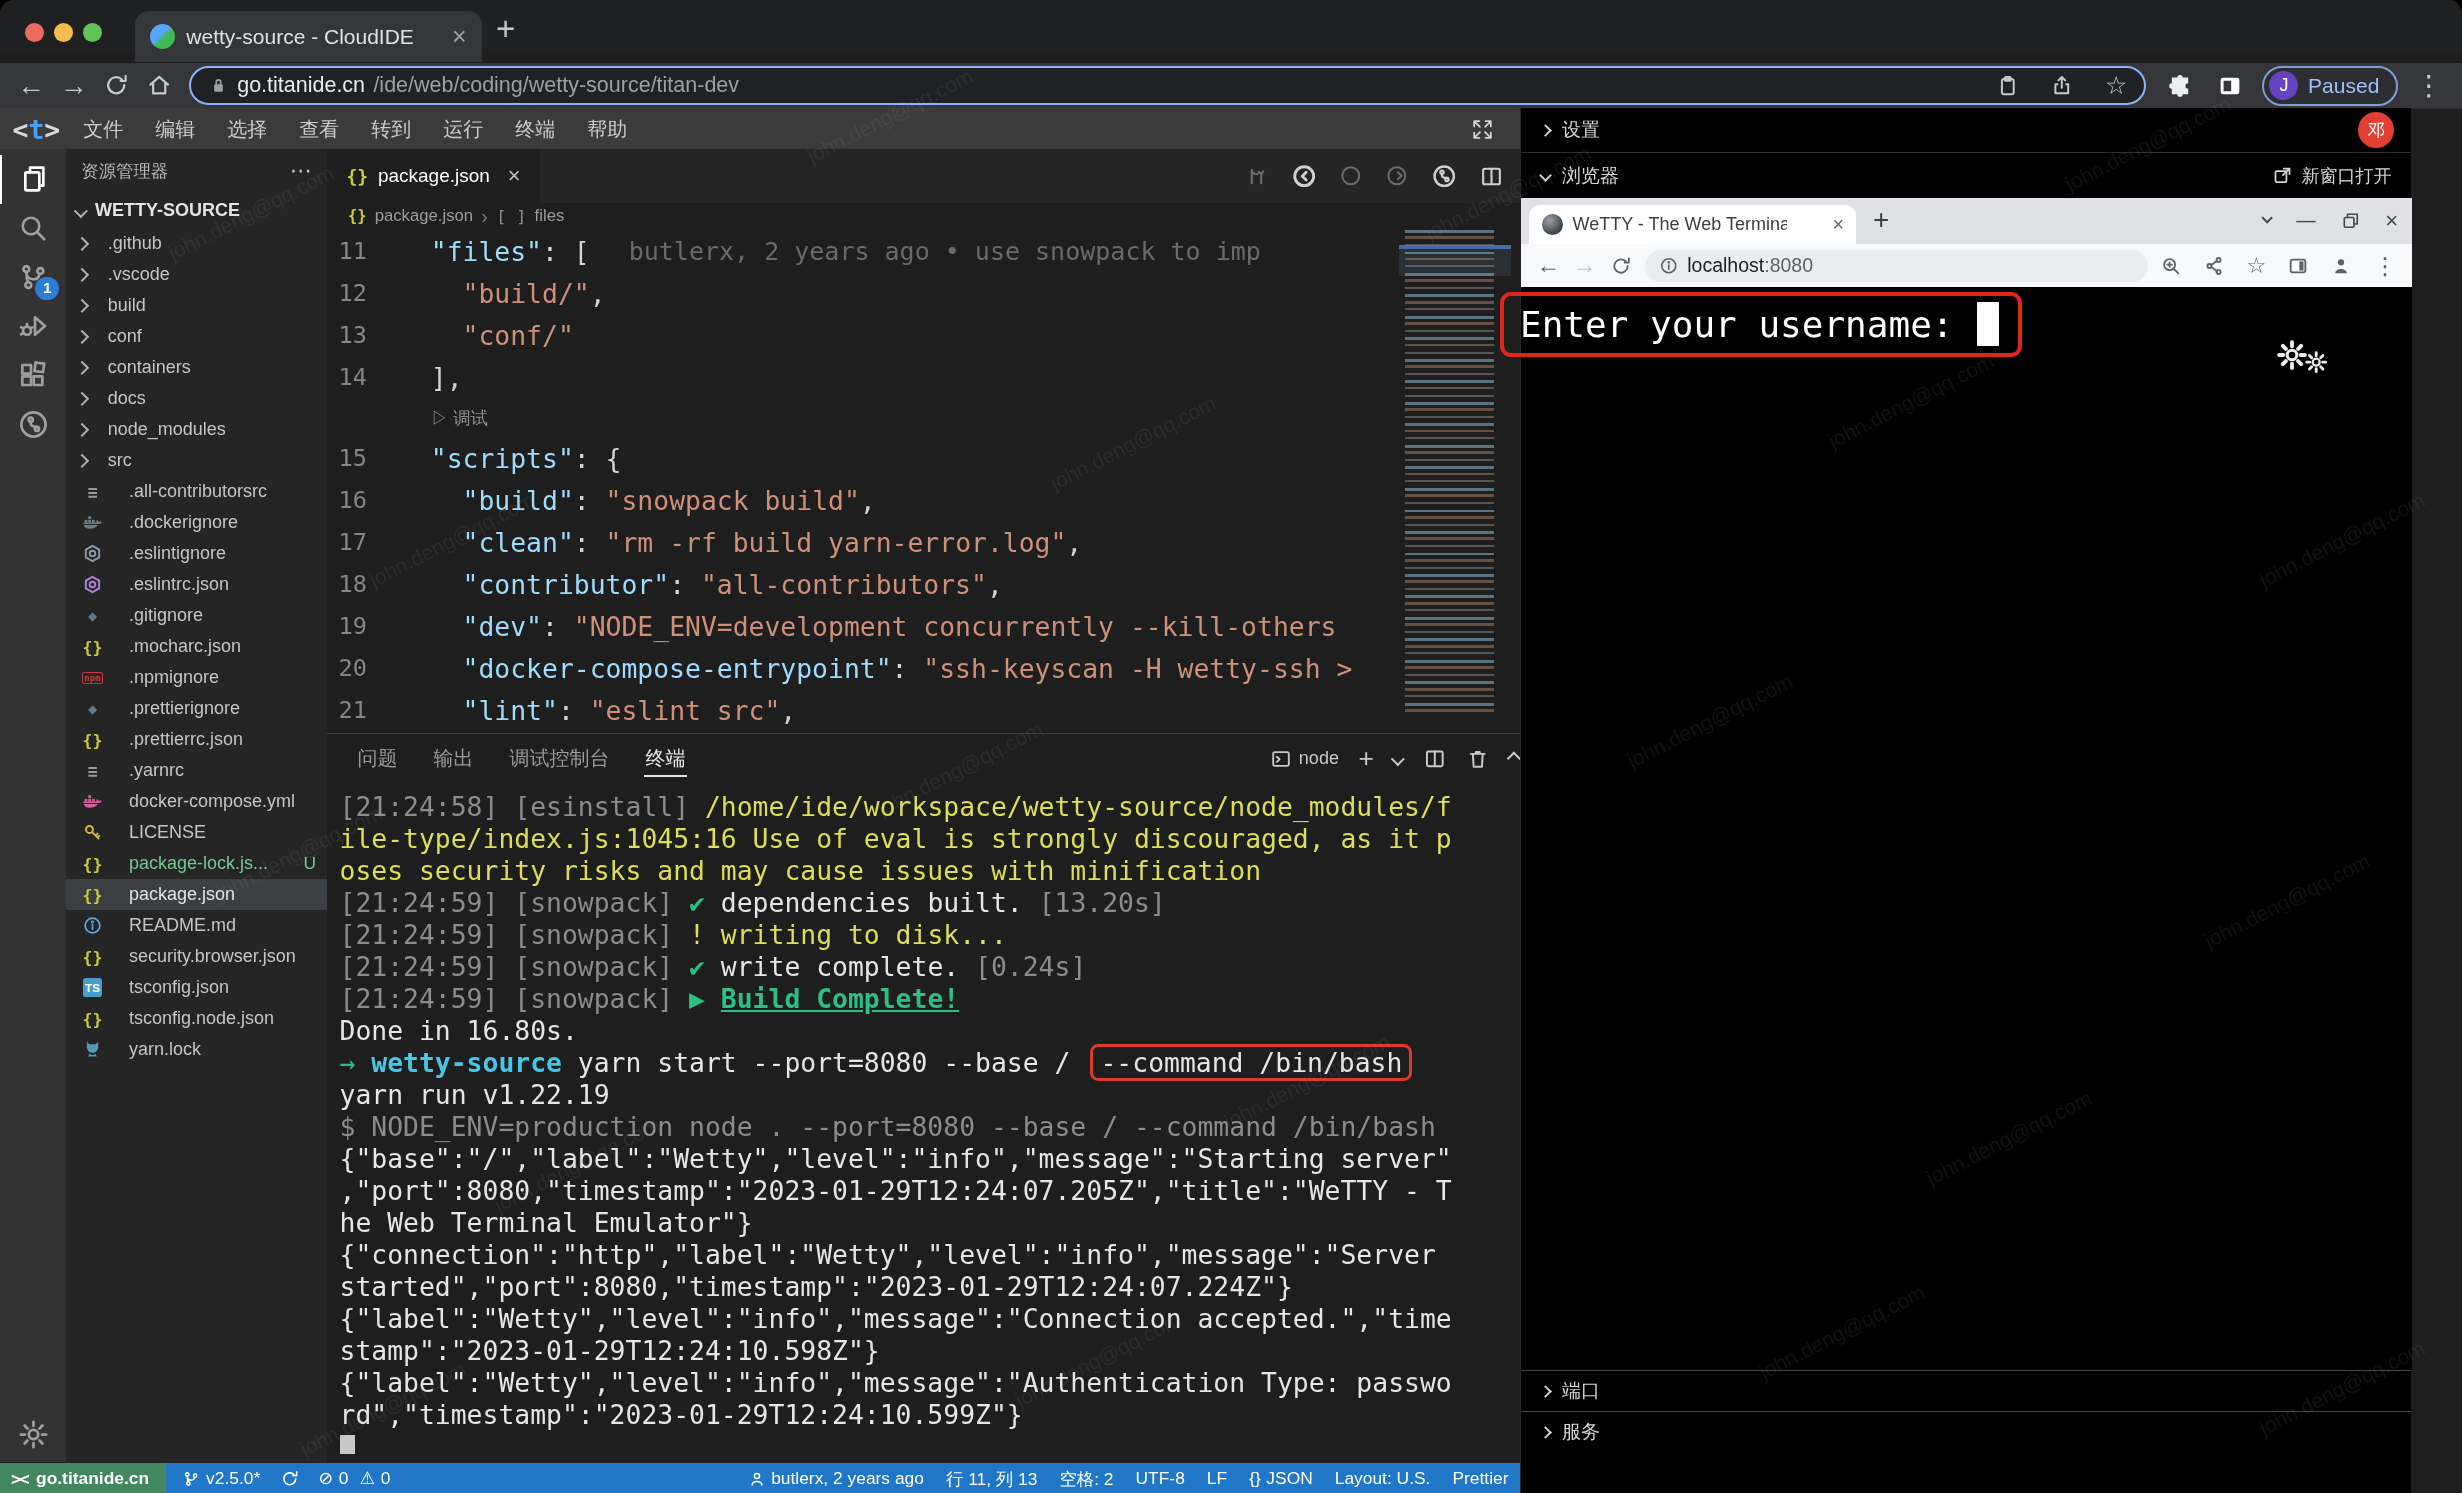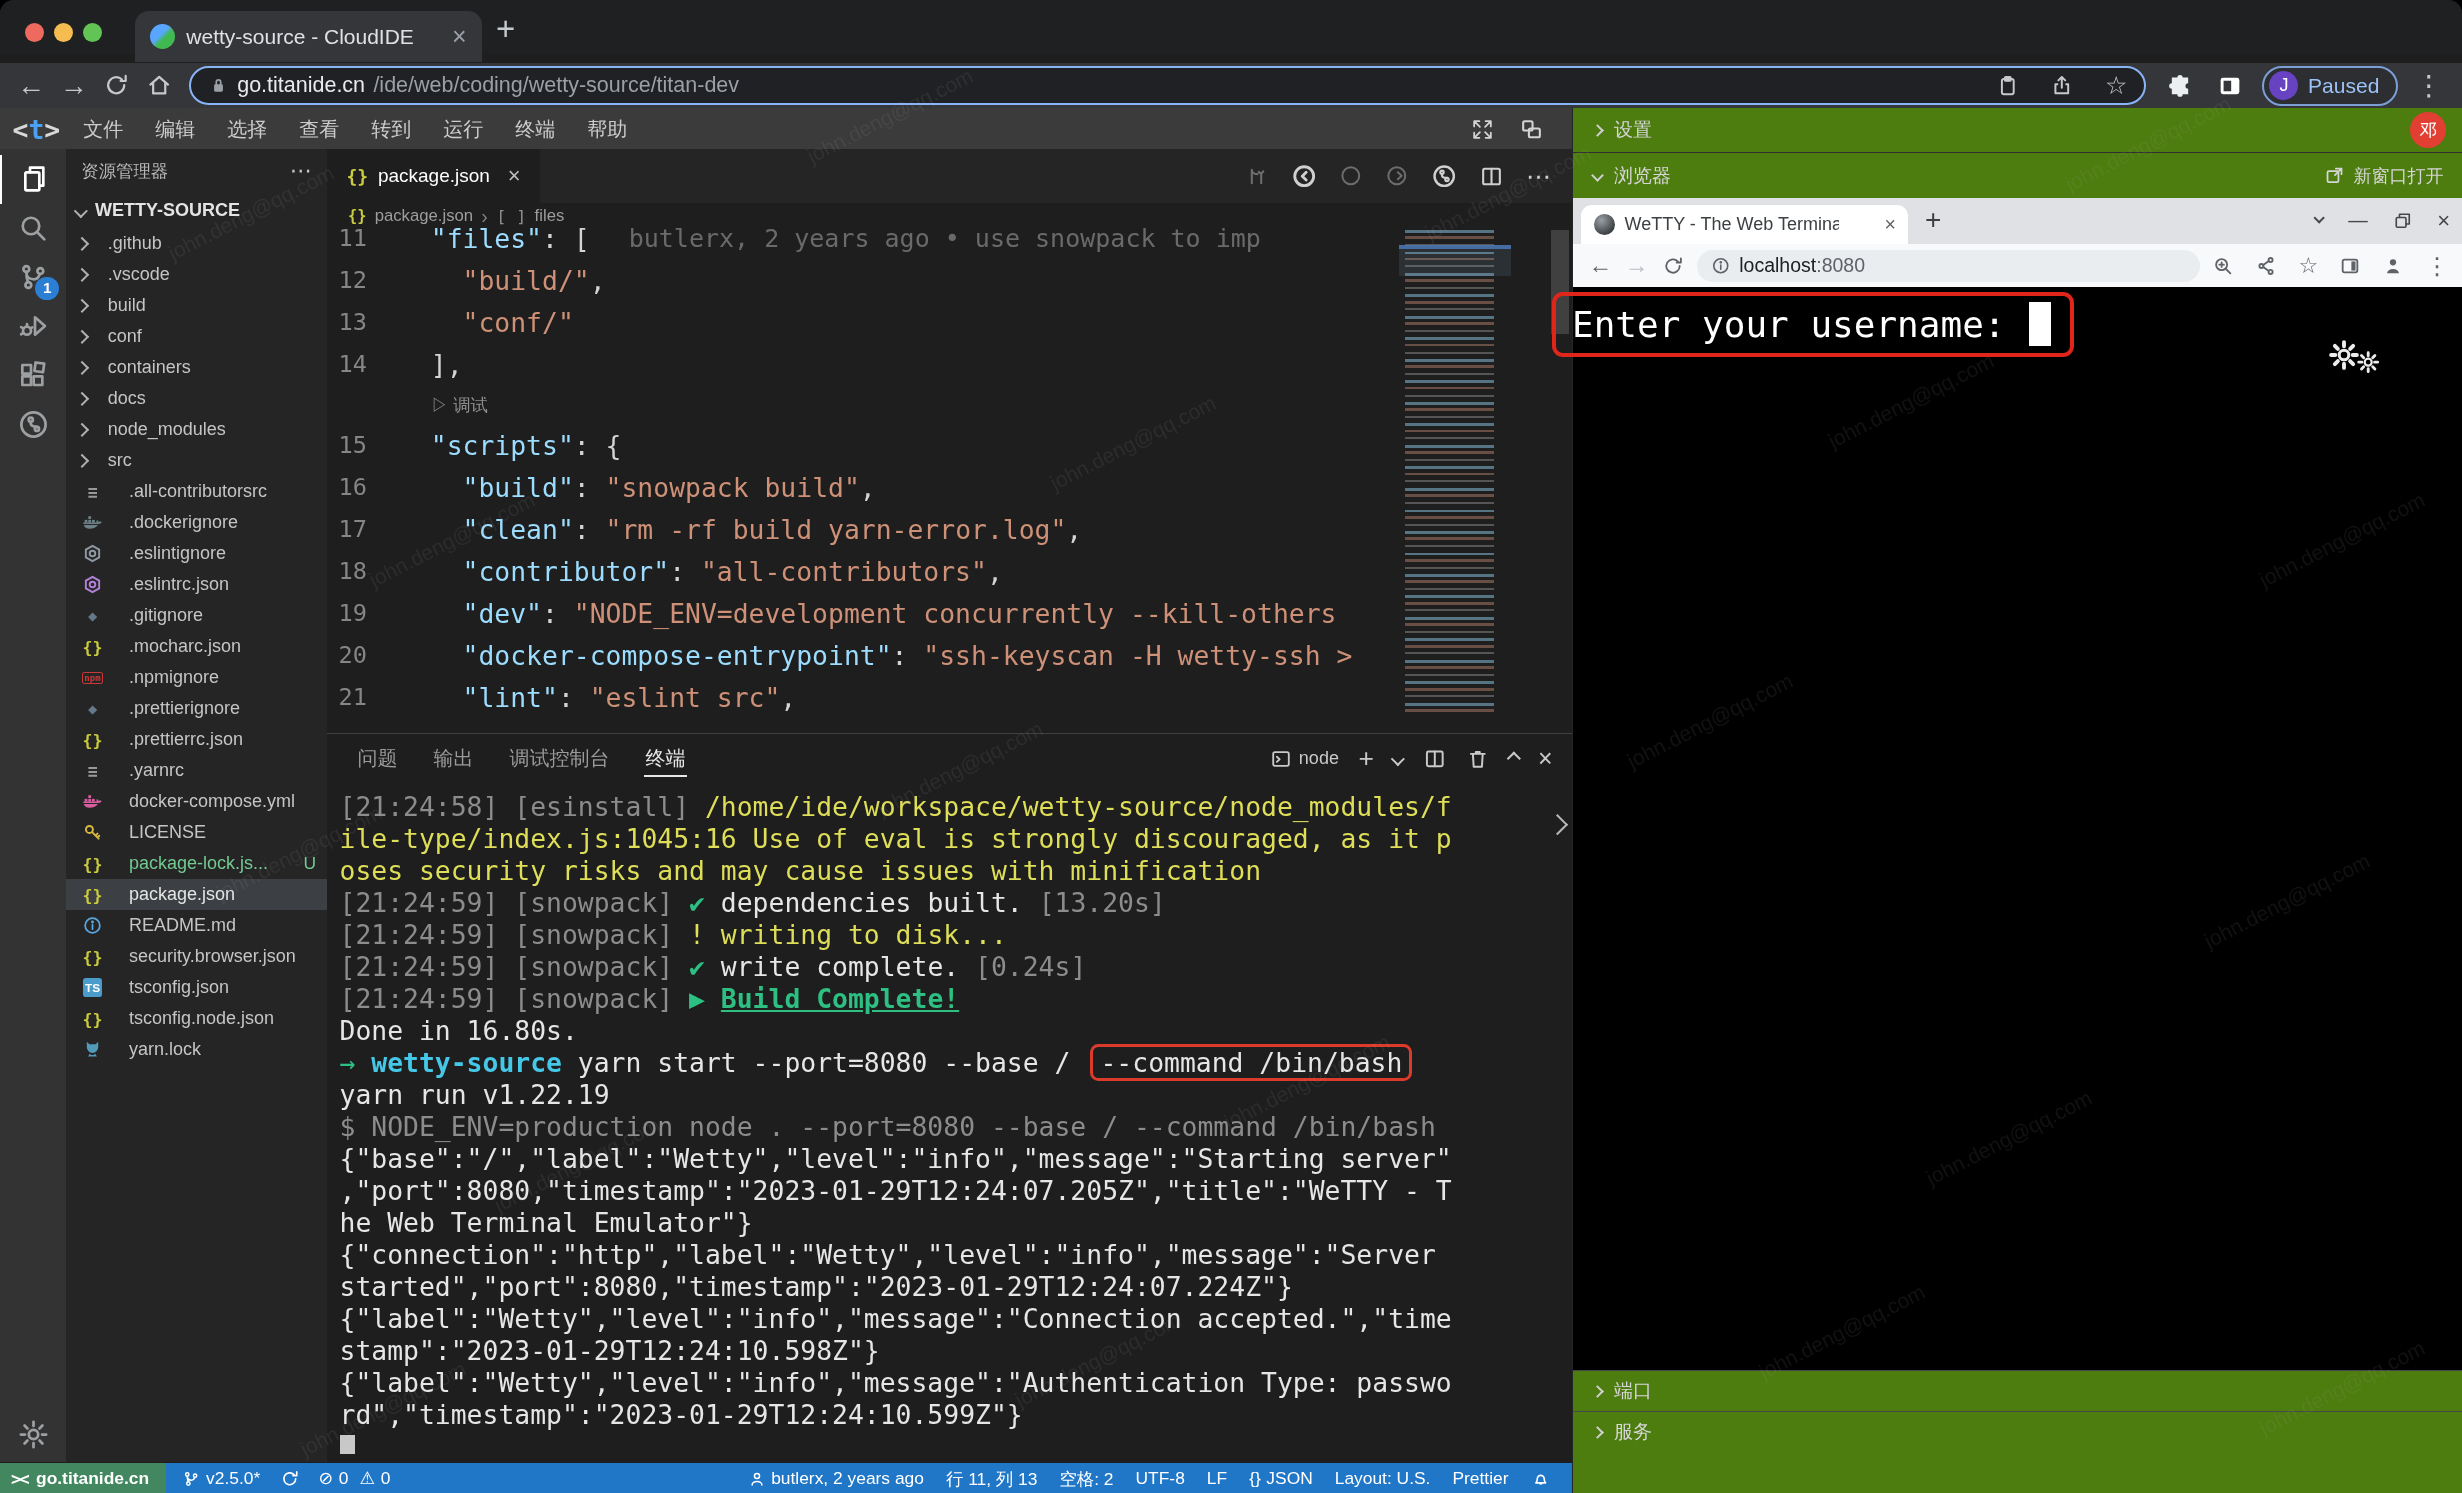--- a/index.html
+++ b/index.html
@@ -64,21 +64,21 @@
   .editor{position:absolute;left:327px;top:149px;width:1245px;height:584px;background:#1e1e1e}
   .tabbar{height:54px;background:#252526;display:flex;align-items:center}
   .etab{height:54px;background:#1e1e1e;display:flex;align-items:center;gap:9.7px;padding:0 19.5px;color:#ffffff;font-size:19px}
   .brace{color:#cbcb41;font-family:"DejaVu Sans Mono",monospace;font-weight:bold;font-size:18px}
   .etab .x{color:#c0c0c0;font-size:22px;margin-left:8.3px}
   .eacts{margin-left:auto;display:flex;gap:22px;margin-right:21px;color:#d0d0d0;align-items:center}
   .eacts .dim{color:#6d6d6d}
   .crumbs{height:26.4px;display:flex;align-items:center;gap:8.3px;padding-left:21px;color:#9d9d9d;font-size:16.7px;background:#1e1e1e}
   .crumbs .brace{font-size:15.3px}
   .crumbs .sep{font-size:19.5px;color:#818181}
-  .code{position:absolute;left:0;top:68px;width:1073px;height:503px;overflow:hidden;font-family:"DejaVu Sans Mono",monospace;font-size:26.4px;white-space:pre}
+  .code{position:absolute;left:0;top:81px;width:1073px;height:503px;overflow:hidden;font-family:"DejaVu Sans Mono",monospace;font-size:26.4px;white-space:pre}
   .cline{height:42px;display:flex;align-items:center}
   .lnum{width:72px;text-align:right;color:#868686;flex:none;font-size:23.6px;padding-right:32px}
   .tk-key{color:#9cdcfe}.tk-str{color:#ce9178}.tk-pn{color:#d4d4d4}
   .blame{color:#6a6a6a;margin-left:39px;font-size:25px}
   .codelens{height:39px;display:flex;align-items:center;color:#8f8f8f;font-size:17.4px;font-family:"Liberation Sans",sans-serif;padding-left:104px;gap:5.6px}
   .minimap{position:absolute;left:1078px;top:81px;width:120px;height:486px}
   .mmc{position:absolute;left:0;top:0;width:89px;height:100%;
     background:repeating-linear-gradient(to bottom,rgba(156,220,254,.45) 0 2.8px,transparent 2.8px 6.3px,rgba(206,145,120,.42) 6.3px 9px,transparent 9px 14px,rgba(212,212,212,.30) 14px 16px,transparent 16px 21.5px)}
   .mmview{position:absolute;left:-5.6px;right:14px;top:15.3px;height:31px;background:rgba(130,160,200,.14);border-top:4.2px solid rgba(74,120,180,.85)}
   .scrollthumb{position:absolute;right:2.8px;top:81px;width:18px;height:104px;background:rgba(121,121,121,.38)}
@@ -101,21 +101,21 @@
   .term-more{position:absolute;right:7px;top:83px;width:15.3px;height:15.3px;border-right:2.8px solid #b9b9b9;border-bottom:2.8px solid #b9b9b9;transform:rotate(-45deg)}
 
   
   .statusbar{position:absolute;left:0;top:1463px;width:1572px;height:31px;background:#2076c7;color:#fff;display:flex;align-items:center;font-size:17.4px;overflow:hidden}
   .sb-remote{height:100%;background:#42875f;display:flex;align-items:center;gap:8.3px;padding:0 16.7px 0 11px;margin-right:7px;font-weight:bold}
   .sitem{display:flex;align-items:center;gap:5.6px;margin:0 9.7px;white-space:nowrap}
   .sright{margin-left:auto;display:flex;align-items:center;padding-right:11px}
   .sright .sitem{margin:0 11px}
 
   
-  .rpanel{position:absolute;left:1572px;top:108px;width:891px;height:1386px;background:#4d7c0f;border-left:1.4px solid #262626;color:#d6d6d6}
+  .rpanel{position:absolute;left:1520px;top:108px;width:891px;height:1386px;background:#000000;border-left:1.4px solid #262626;color:#d6d6d6}
   .rrow{height:45px;display:flex;align-items:center;gap:12.5px;padding:0 19.5px;font-size:19px;position:relative}
   .rrow .chev{border-color:#cfcfcf;width:9px;height:9px}
   .rrow.bord{border-top:1.4px solid #474747}
   .ravatar{position:absolute;right:16.7px;top:4.2px;width:36px;height:36px;border-radius:50%;background:#e23f33;color:#fff;font-size:17.4px;display:flex;align-items:center;justify-content:center;z-index:5}
   .rlink{margin-left:auto;display:flex;align-items:center;gap:8.3px;font-size:18px;color:#d6d6d6}
   .webview{position:absolute;left:0;top:90px;width:891px;height:1172px;background:#000}
   .wtabbar{height:46px;background:#dfe1e5;position:relative}
   .wtab{position:absolute;left:8.3px;top:7px;height:39px;width:327px;background:#fff;border-radius:11px 11px 0 0;display:flex;align-items:center;gap:9.7px;padding:0 12.5px;color:#3c4043;font-size:18px}
   .wfav{width:21px;height:21px;border-radius:50%;background:radial-gradient(circle at 35% 30%,#9aa0a6,#3c4043 72%);flex:none}
   .wtitle{white-space:nowrap;overflow:hidden;max-width:215px}

